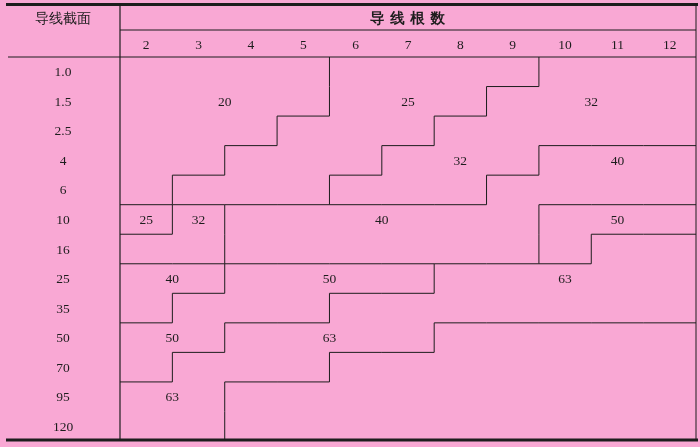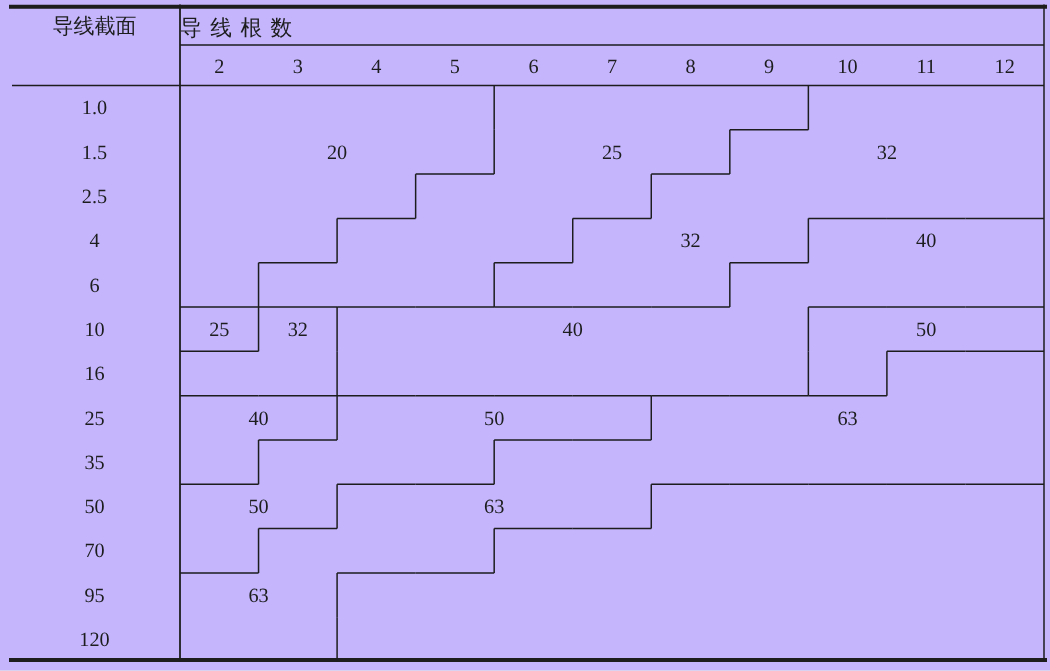--- a/index.html
+++ b/index.html
@@ -1,27 +1,27 @@
 <!DOCTYPE html>
 <html><head>
 <meta charset="utf-8">
 <style>
   html,body{margin:0;padding:0;background:#e9e9e6;}
   .page{
     position:relative;width:700px;height:447px;overflow:hidden;
-    background:#c4b5fd;color:#1d1d1d;
+    background:#f9a8d4;color:#1d1d1d;
     font-family:"Liberation Serif", "DejaVu Serif", serif;
   }
   .corner{
     position:absolute;left:8px;top:7px;width:110px;text-align:center;
     font-size:14px;line-height:23px;
   }
   .tophdr{
-    position:absolute;left:120px;top:9px;width:576px;text-align:left;
-    font-size:14.5px;letter-spacing:1px;
+    position:absolute;left:120px;top:9px;width:576px;text-align:center;
+    font-size:14.5px;letter-spacing:1px;font-weight:bold;
   }
   #grid-svg{position:absolute;left:0;top:0;}
   #grid-svg text{
     font-family:"Liberation Serif", "DejaVu Serif", serif;
     font-size:13.5px;fill:#1d1d1d;
   }
   #grid-svg line{stroke:#1d1d1d;}
 </style>
 </head>
 <body>

